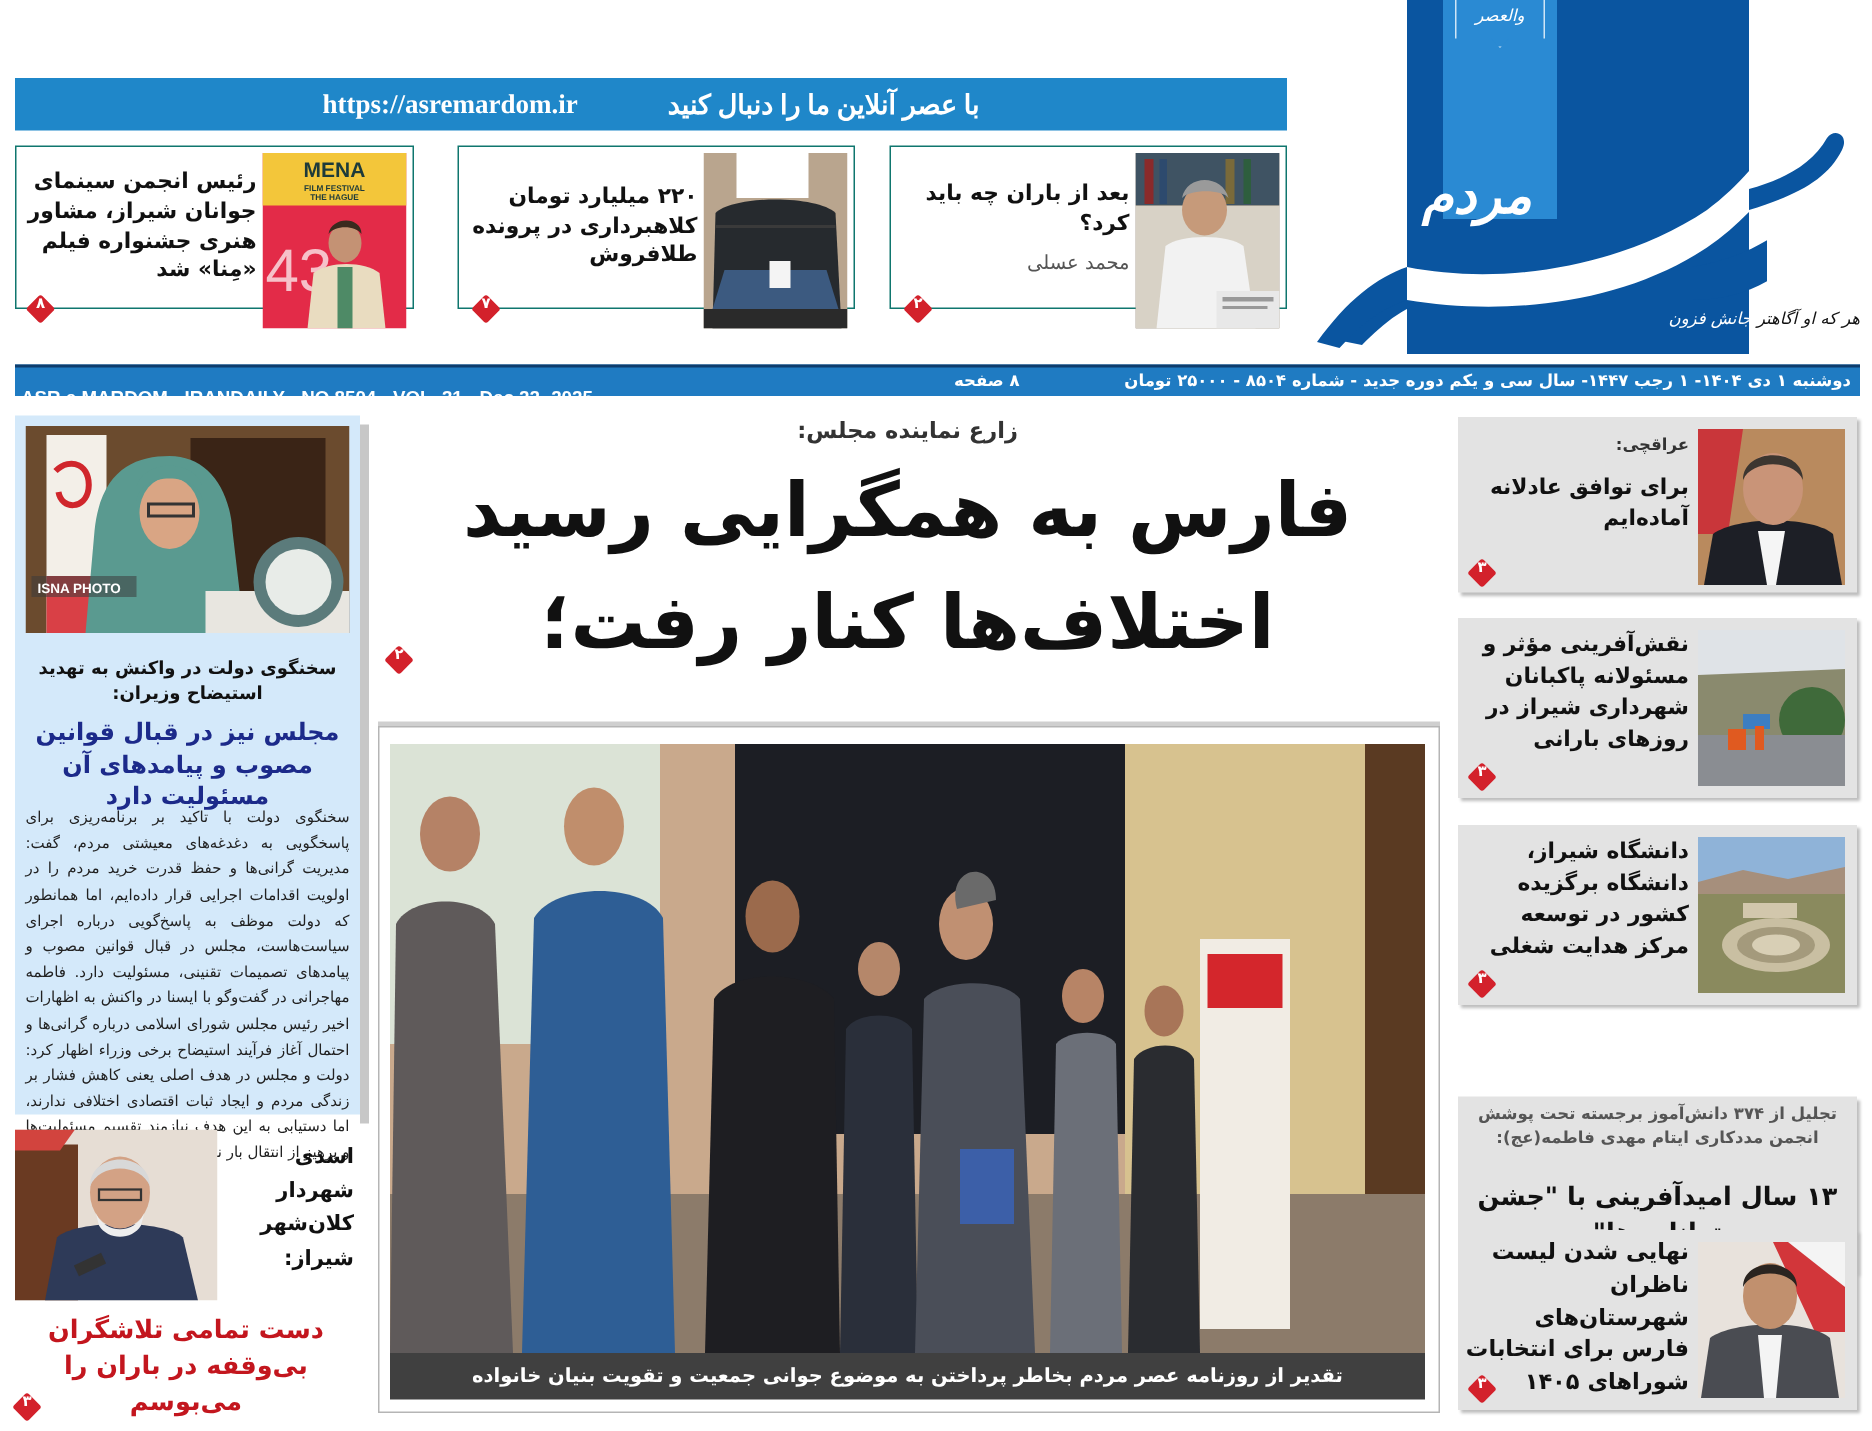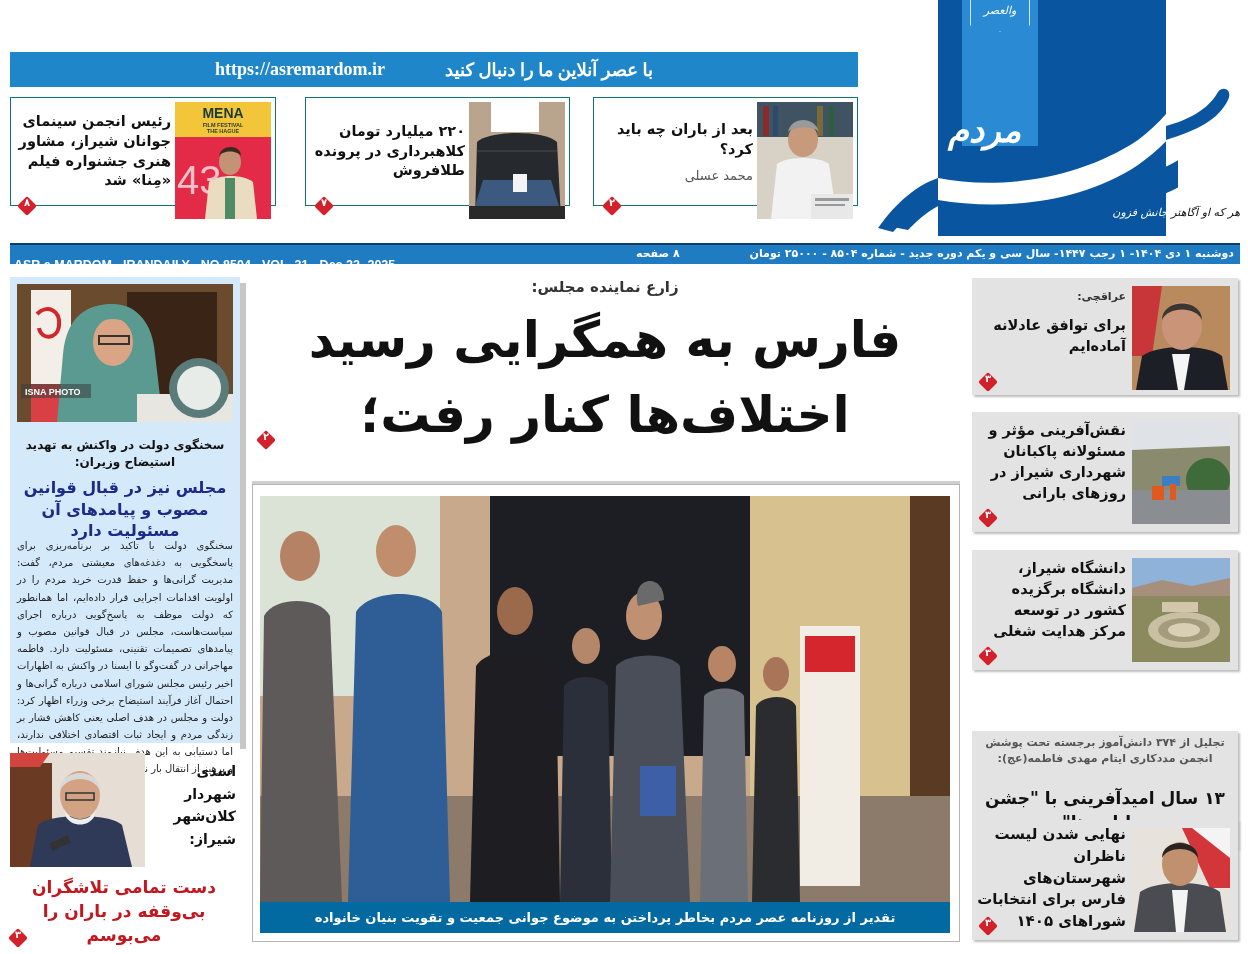--- a/index.html
+++ b/index.html
@@ -62,21 +62,21 @@
   .mayor-head { left: 4px; top: 876px; width: 240px; direction: rtl; text-align: center;
     font-size: 17px; font-weight: bold; color: #c3161e; line-height: 1.4; }
 
   
   .main-kicker { left: 250px; top: 278px; width: 710px; direction: rtl; text-align: center; font-size: 15px; font-weight: bold; color: #333; }
   .main-head { left: 250px; top: 303px; width: 710px; direction: rtl; text-align: center;
     font-family: "DejaVu Sans", sans-serif; font-size: 50px; font-weight: bold; line-height: 1.5; color: #111; letter-spacing: -1px; }
   .main-photo-frame { left: 252px; top: 484px; width: 708px; height: 458px; background: #fff;
     border: 1px solid #b5b5b5; box-shadow: 0 -3px 0 #cfcfcf; }
   .main-photo { position: absolute; left: 7px; top: 11px; width: 690px; height: 406px; overflow: hidden; }
-  .main-caption { position: absolute; left: 7px; top: 417px; width: 690px; height: 31px; background: #0369a1;
+  .main-caption { position: absolute; left: 7px; top: 417px; width: 690px; height: 31px; background: #404040;
     color: #fff; direction: rtl; text-align: center; font-size: 13px; font-weight: bold; line-height: 31px; }
 
   
   .rcard { left: 972px; width: 266px; background: #e3e3e3; box-shadow: 2px 2px 2px #bdbdbd; }
   .rcard .photo { position: absolute; right: 8px; top: 8px; width: 98px; }
   .rcard .text { position: absolute; top: 0; right: 112px; left: 4px; direction: rtl; text-align: right; }
   .rcard .kick { font-size: 11px; font-weight: bold; color: #333; }
   .rcard .title { font-size: 14.5px; font-weight: bold; line-height: 1.45; color: #111; }
 </style>
 </head>

